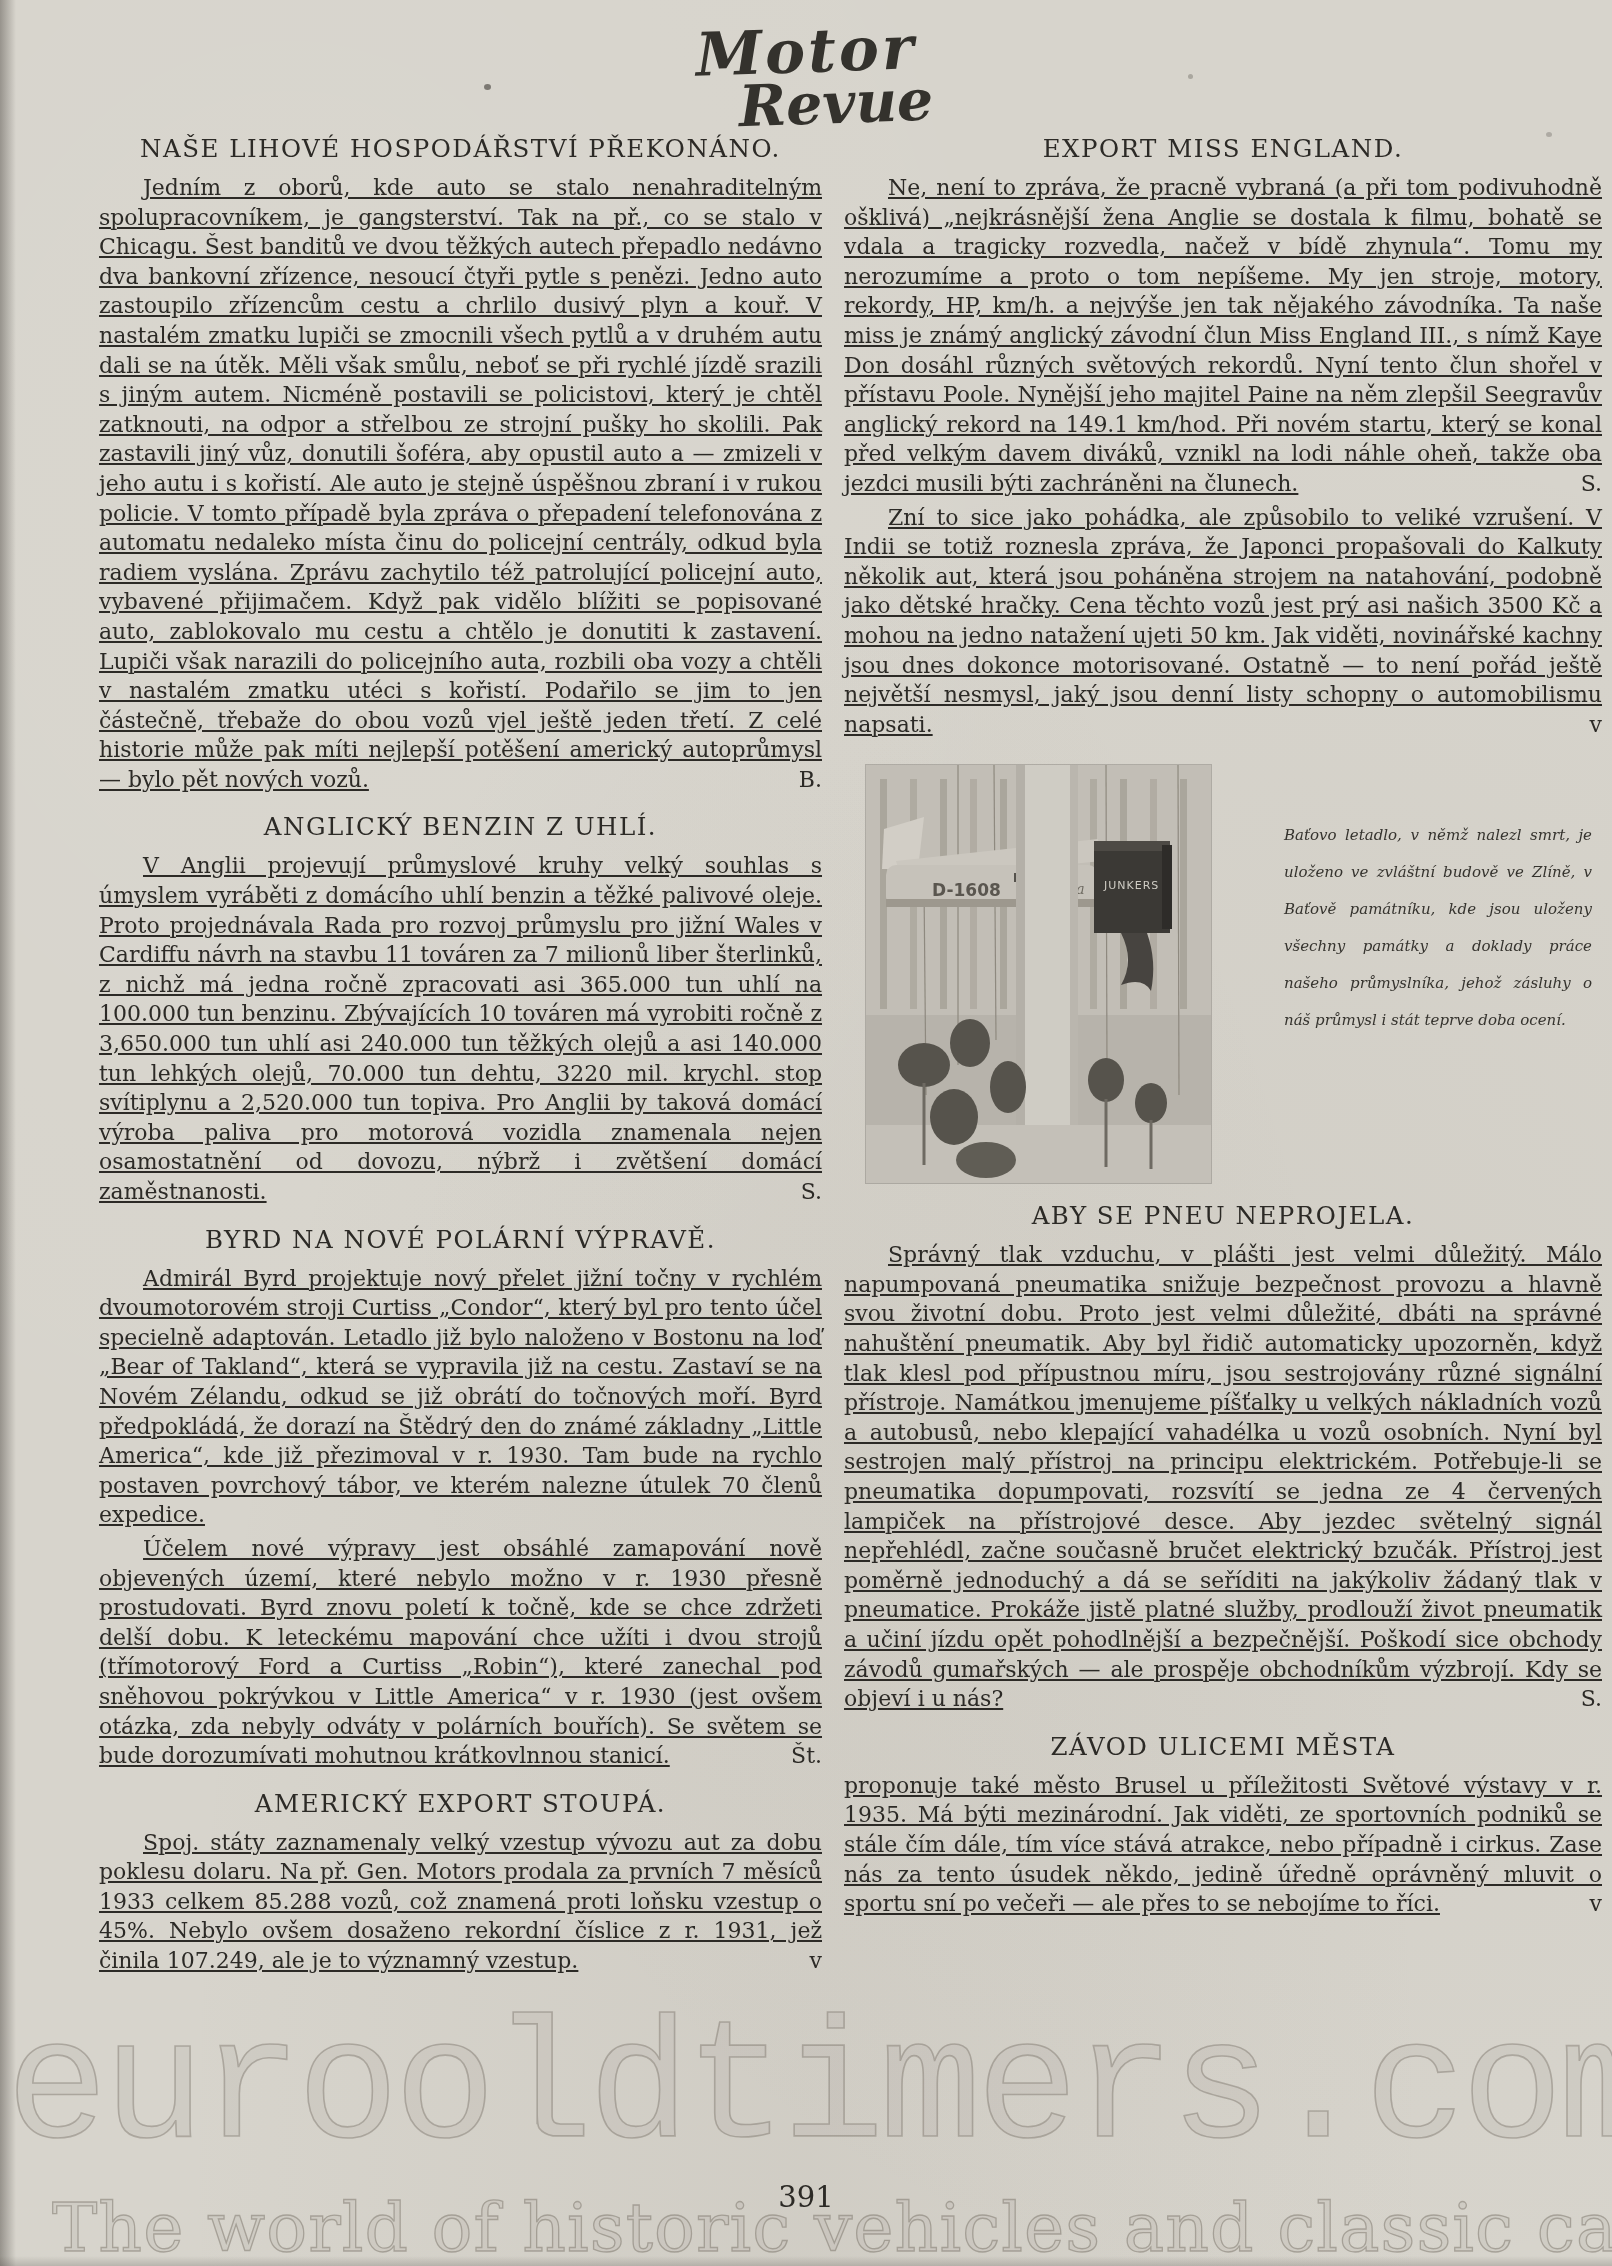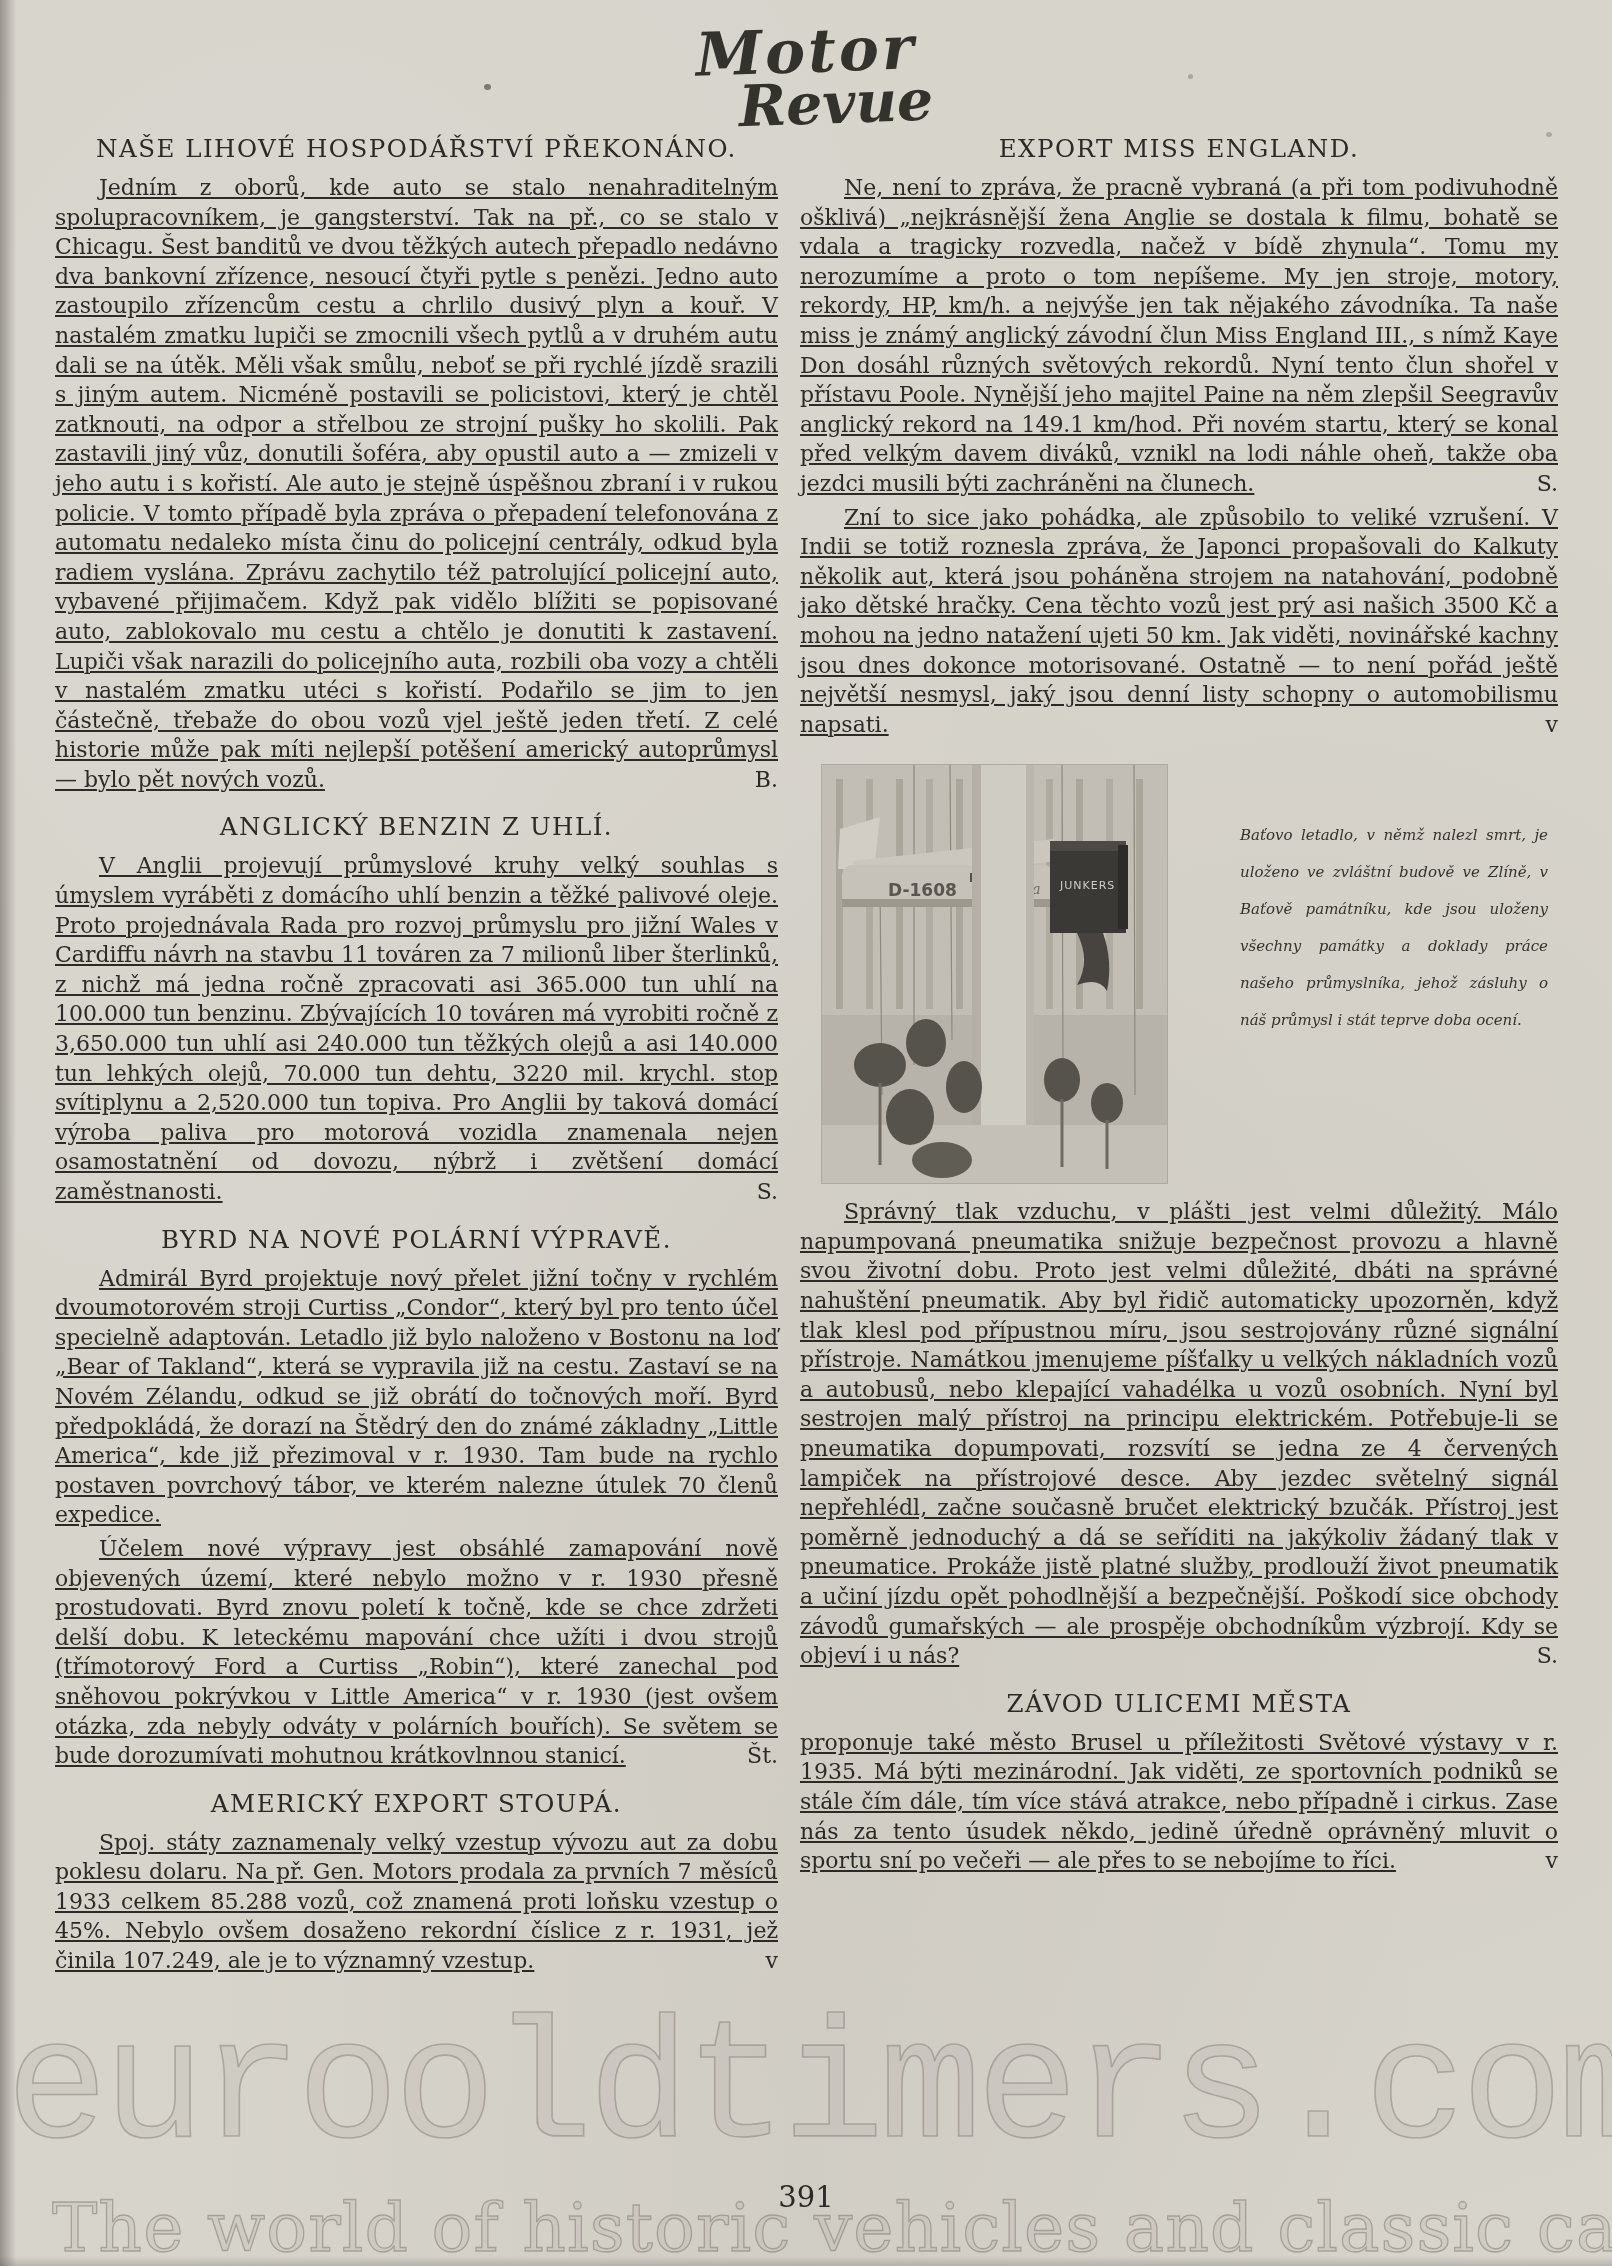--- a/index.html
+++ b/index.html
@@ -21,21 +21,21 @@
 
   .speck { position:absolute; background:rgba(50,46,40,.55); border-radius:50%; }
 
   
   .logo { position:absolute; top:16px; left:0; width:100%; text-align:center;
     font-style:italic; font-weight:bold; color:#34322d; }
   .logo .l1 { display:block; font-size:60px; letter-spacing:3px; transform:rotate(-2deg); }
   .logo .l2 { display:block; font-size:57px; margin-top:-16px; transform:rotate(-2deg) translateX(30px); }
 
   .columns { position:absolute; top:126px; left:55px; display:flex; gap:22px; }
-  .col-left  { width:723px; }
+  .col-left  { width:723px;margin-left:44px; }
   .col-right { width:758px; }
 
   h2 { margin:18px 0 10px; text-align:center; font-size:24.5px; font-weight:normal;
        letter-spacing:1.5px; white-space:nowrap; }
   .col-left h2.first, .col-right h2.first { margin-top:8px; }
 
   p.body { margin:0 0 4px 0; text-align:justify; font-size:22px; line-height:29.6px;
            text-indent:44px;text-decoration:underline; }
   p.body.cont { text-indent:0; }
   .sig { float:right; text-indent:0; padding-left:20px; }
@@ -154,20 +154,21 @@
             <g stroke="#6e6a62" stroke-width="3">
               <line x1="58" y1="318" x2="58" y2="400"></line>
               <line x1="240" y1="334" x2="240" y2="402"></line>
               <line x1="285" y1="355" x2="285" y2="404"></line>
             </g>
           </svg>
         </div>
         <div class="caption">Baťovo letadlo, v němž nalezl smrt, je uloženo ve zvláštní budově ve Zlíně, v Baťově památníku, kde jsou uloženy všechny památky a doklady práce našeho průmyslníka, jehož zásluhy o náš průmysl i stát teprve doba ocení.</div>
       </div>
 
+      <h2>ABY SE PNEU NEPROJELA.</h2>
       <p class="body"><span>Správný tlak vzduchu, v plášti jest velmi důležitý. Málo napumpovaná pneumatika snižuje bezpečnost provozu a hlavně svou životní dobu. Proto jest velmi důležité, dbáti na správné nahuštění pneumatik. Aby byl řidič automaticky upozorněn, když tlak klesl pod přípustnou míru, jsou sestrojovány různé signální přístroje. Namátkou jmenujeme píšťalky u velkých nákladních vozů a autobusů, nebo klepající vahadélka u vozů osobních. Nyní byl sestrojen malý přístroj na principu elektrickém. Potřebuje-li se pneumatika dopumpovati, rozsvítí se jedna ze 4 červených lampiček na přístrojové desce. Aby jezdec světelný signál nepřehlédl, začne současně bručet elektrický bzučák. Přístroj jest poměrně jednoduchý a dá se seříditi na jakýkoliv žádaný tlak v pneumatice. Prokáže jistě platné služby, prodlouží život pneumatik a učiní jízdu opět pohodlnější a bezpečnější. Poškodí sice obchody závodů gumařských — ale prospěje obchodníkům výzbrojí. Kdy se objeví i u nás?</span><span class="sig">S.</span></p>
 
       <h2>ZÁVOD ULICEMI MĚSTA</h2>
       <p class="body cont"><span>proponuje také město Brusel u příležitosti Světové výstavy v r. 1935. Má býti mezinárodní. Jak viděti, ze sportovních podniků se stále čím dále, tím více stává atrakce, nebo případně i cirkus. Zase nás za tento úsudek někdo, jedině úředně oprávněný mluvit o sportu sní po večeři — ale přes to se nebojíme to říci.</span><span class="sig">v</span></p>
     </div>
   </div>
 
   <div class="wm-main">eurooldtimers.com</div>
   <div class="wm-tag">The world of historic vehicles and classic cars</div>
 

